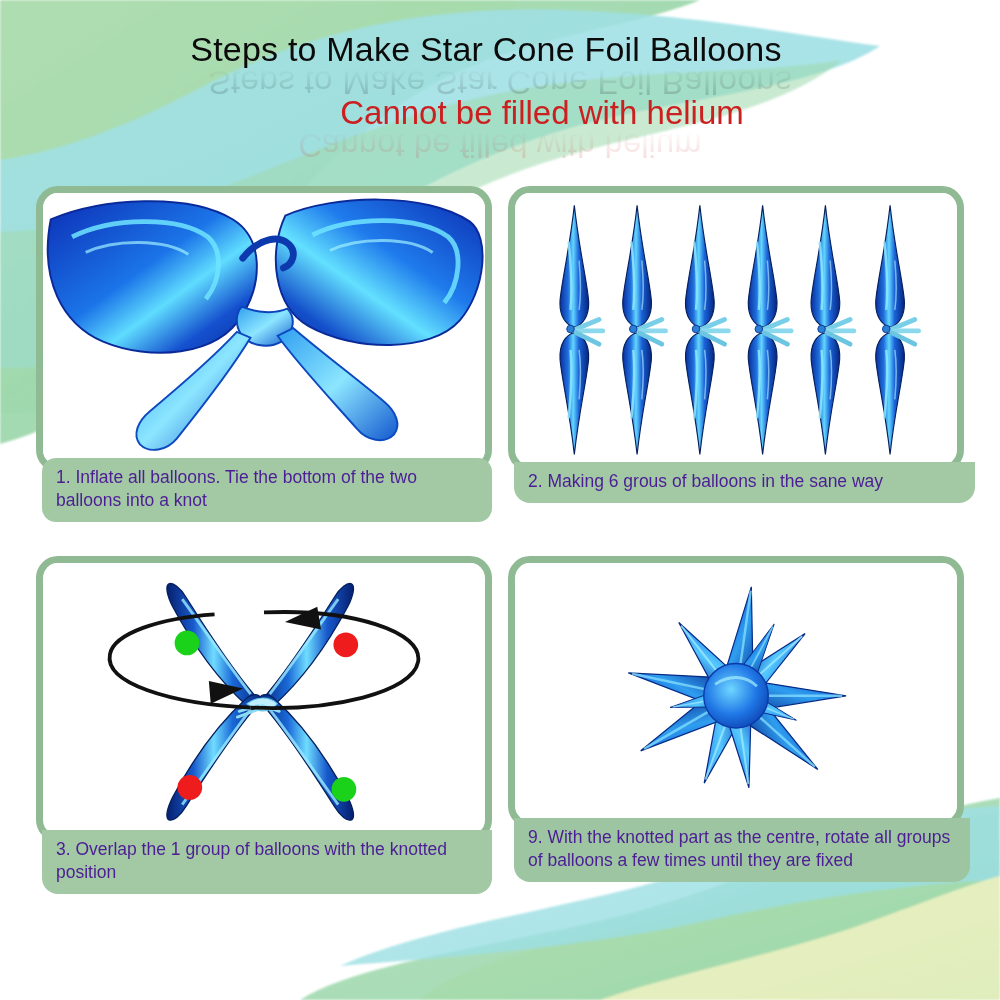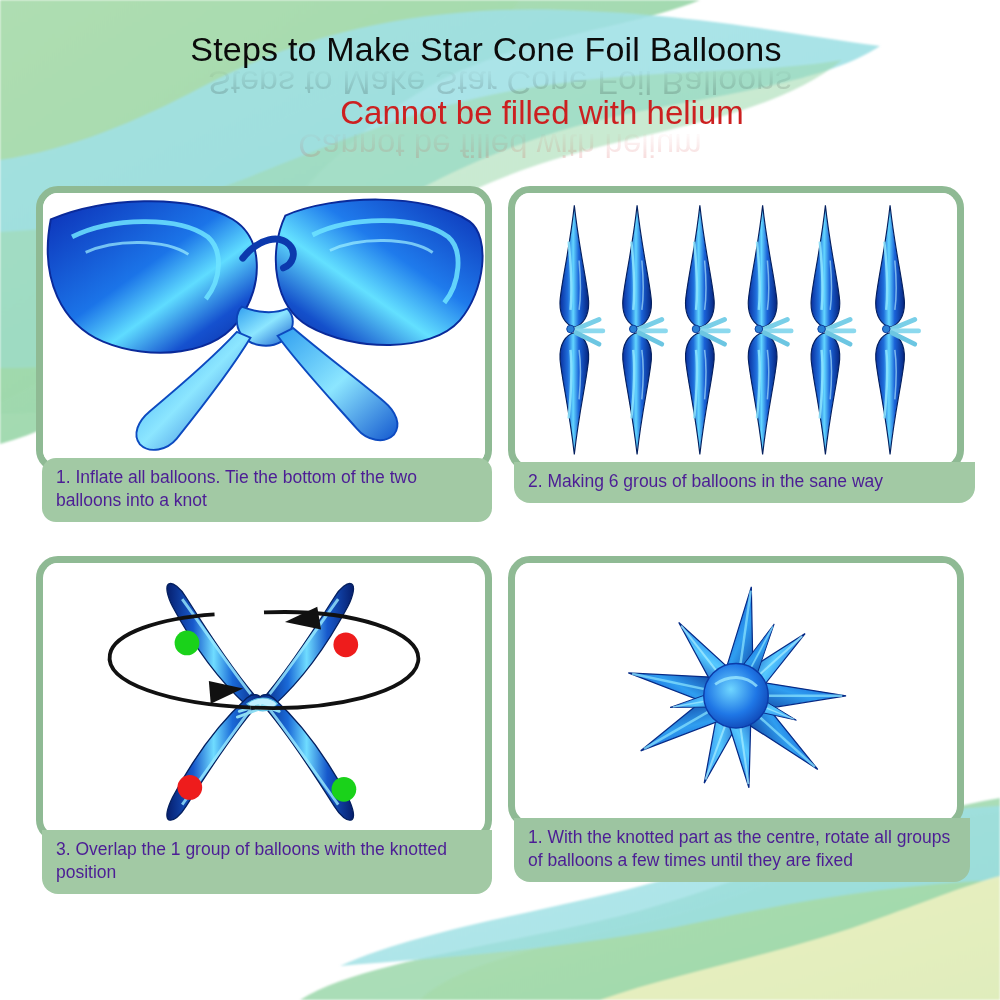--- a/index.html
+++ b/index.html
@@ -352,16 +352,16 @@
               </g>
             <g transform="rotate(112) scale(.7)">
                 <use href="#spike2"></use>
               </g>
             <circle cx="0" cy="0" r="34" fill="url(#core)" stroke="#0b3aa8" stroke-width="1.5"></circle>
             <path d="M-22,-12 C-8,-22 10,-22 22,-10" fill="none" stroke="#9eeaff" stroke-width="3" opacity=".75"></path>
           </g>
         </svg>
       </div>
     </div>
-    <div class="caption c4">1. With the knotted part as the centre,   rotate all groups of balloons a few times until they are fixed</div>
+    <div class="caption c4">9. With the knotted part as the centre,   rotate all groups of balloons a few times until they are fixed</div>
   </div>
 
 </div>
 
 </body></html>

